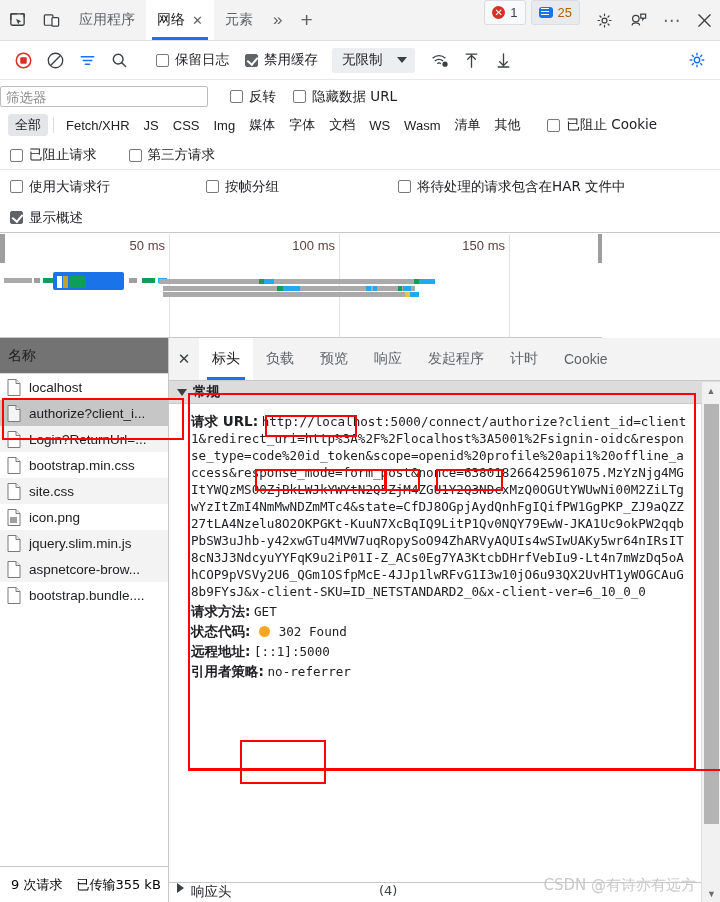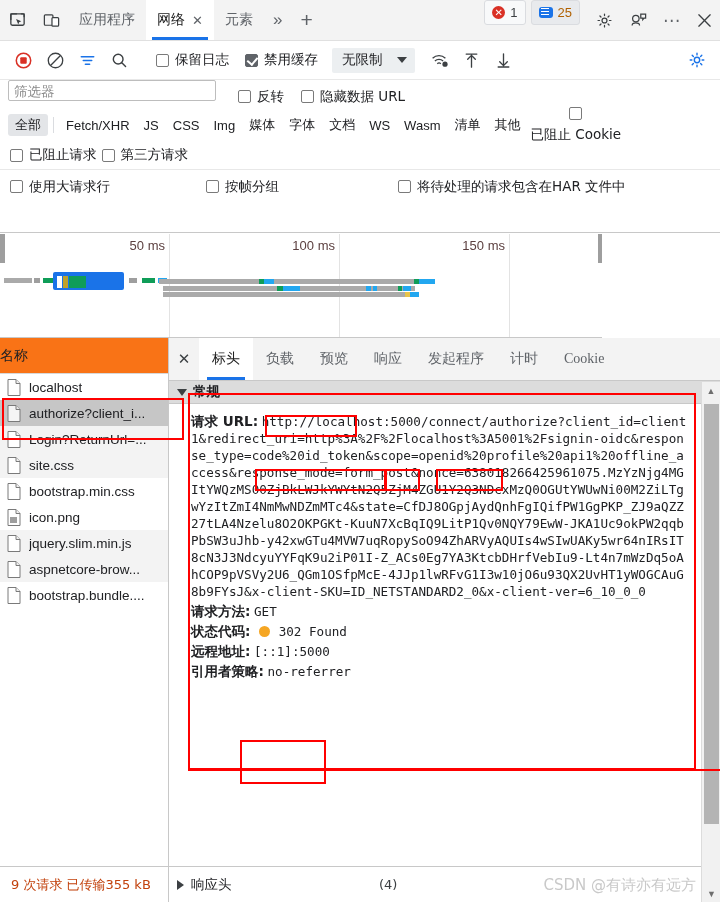--- a/index.html
+++ b/index.html
@@ -66,21 +66,21 @@
   .throttle {
     display:flex; align-items:center; gap:14px; height:25px; padding:0 8px 0 10px;
     background:#eceff1; border-radius:2px; cursor:pointer; font-size:13.5px; color:#202124;
     margin-left:12px;
   }
   .caret-dn { width:0;height:0;border-left:5px solid transparent;border-right:5px solid transparent;border-top:6px solid #3c4043; }
 
   
   #filterbar {
     position:absolute; left:0; top:80px; width:720px; height:33px;
-    display:flex; padding:0 8px; background:#fff;
+    display:flex; align-items:center; padding:0 0; background:#fff;
   }
   #filterinput {
     width:208px; height:21px; border:1px solid #bdbdbd; border-radius:2px;
     padding:0 5px; font-size:13.5px; color:#202124; outline:none;
     font-family:"DejaVu Sans","Liberation Sans",sans-serif;
   }
   #filterinput::placeholder{ color:#8a8a8a; }
   .fb-cbs { display:flex; align-items:center; gap:17px; margin-left:22px; }
 
   #typebar {
@@ -88,21 +88,21 @@
     display:flex; align-items:center; padding:0 8px; background:#fff;
   }
   .type-chip {
     padding:2px 7px; border-radius:3px; font-size:13px; color:#202124; cursor:pointer; white-space:nowrap;
   }
   .type-chip.active { background:#e3e5e8; }
   .type-div { width:1px; height:16px; background:#dadce0; margin:0 5px; }
 
   #morerow1 {
     position:absolute; left:0; top:141px; width:720px; height:29px;
-    display:flex; align-items:center; gap:5px; padding:0 10px; background:#fff;
+    display:flex; align-items:center; gap:32px; padding:0 10px; background:#fff;
     border-bottom:1px solid #e8e8e8;
   }
   #morerow2 {
     position:absolute; left:0; top:171px; width:720px; height:62px; background:#fff;
     border-bottom:1px solid #c8c8c8;
   }
   .mr-line { display:flex; align-items:center; height:31px; padding:0 10px; }
   .mr-c1 { width:196px; }
   .mr-c2 { width:192px; }
 
@@ -124,53 +124,52 @@
   .ov-redline { position:absolute; top:30px; width:2px; height:74px; background:#d93025; }
   .ov-blueline{ position:absolute; top:30px; width:2px; height:74px; background:#4050d0; }
 
   
   #reqlist {
     position:absolute; left:0; top:338px; width:169px; height:528px;
     background:#fff; border-right:1px solid #c8c8c8; overflow:hidden;
   }
   #reqhead {
     height:36px; border-bottom:1px solid #d8d8d8; display:flex; align-items:center;
-    padding-left:0; font-size:14px; color:#202124; background:#f97316;
+    padding-left:8px; font-size:14px; color:#202124; background:#737373;
   }
   .req-row {
     height:26px; display:flex; align-items:center; padding-left:7px; gap:8px;
     font-size:13.5px; color:#202124; cursor:pointer; white-space:nowrap; overflow:hidden;
   }
   .req-row.alt { background:#f3f3f3; }
   .req-row.sel { background:#c6c6c6; }
   .filei { width:14px; height:17px; flex:0 0 auto; }
   .req-name { overflow:hidden; text-overflow:ellipsis; }
 
   #statusbar {
     position:absolute; left:0; top:866px; width:169px; height:36px;
     border-top:1px solid #c8c8c8; border-right:1px solid #c8c8c8;
-    background:#fff; display:flex; align-items:center; gap:4px; padding-left:11px;
-    font-size:13px; color:#c2410c; overflow:hidden; white-space:nowrap;
+    background:#fff; display:flex; align-items:center; gap:14px; padding-left:11px;
+    font-size:13px; color:#000000; overflow:hidden; white-space:nowrap;
   }
 
   
   #detail {
     position:absolute; left:169px; top:338px; width:551px; height:564px;
     background:#fff; overflow:hidden;
   }
   #dtabs {
     height:43px; background:#f3f3f3; border-bottom:1px solid #c8c8c8;
     display:flex; align-items:stretch;
   }
   .dt-close { width:30px; display:flex; align-items:center; justify-content:center; cursor:pointer;
               font-size:15px; color:#3c4043; }
   .dt-tab {
     display:flex; align-items:center; padding:0 13px; font-size:14px; color:#5f6368; cursor:pointer;
     position:relative;
-    font-family:Liberation Serif, serif;
   }
   .dt-tab.active { background:#fff; color:#1a1a1a; }
   .dt-tab.active::after{ content:""; position:absolute; left:8px; right:8px; bottom:0; height:3px; background:#1a73e8;}
 
   #sechead {
     height:23px; background:#dcdcdc; border-bottom:1px solid #c8c8c8;
     display:flex; align-items:center; gap:6px; padding-left:8px;
     font-size:13.5px; font-weight:bold; color:#202124;
   }
   .tri-dn { width:0;height:0;border-left:5px solid transparent;border-right:5px solid transparent;border-top:7px solid #3c4043;}
@@ -181,22 +180,22 @@
   .kv .k { font-weight:bold; font-size:13.5px; color:#202124; }
   .kv .v {
     font-family:"DejaVu Sans Mono","Liberation Mono",monospace; font-size:12.6px; color:#202124;
     word-break:break-all;
   }
   #urlval { display:inline; }
   .statusdot { display:inline-block; width:11px; height:11px; border-radius:50%; background:#f5a623;
                vertical-align:-1px; margin:0 5px; }
 
   #resphead {
-    position:absolute; left:0; bottom:0; width:551px; height:36px;
-    border-top:1px solid #c8c8c8; background:#fff; display:flex; align-items:center;
+    position:absolute; left:0; bottom:0; width:551px; height:20px;
+    border-top:1px solid #c8c8c8; background:#fff; display:flex; 
     padding-left:8px; gap:7px; font-size:13.5px; color:#202124;
   }
   #respcount { position:absolute; left:210px; color:#3c4043; font-size:13px; }
 
   
   #dscroll { position:absolute; right:0; top:382px; width:19px; height:520px; background:#f1f1f1;
              border-left:1px solid #dcdcdc;}
   .sb-arrow { height:17px; display:flex; align-items:center; justify-content:center; color:#6e6e6e; font-size:9px;}
   #dthumb { position:absolute; left:2px; top:22px; width:15px; height:420px; background:#b4b4b4; }
 
@@ -358,21 +357,21 @@
   <span class="type-chip">JS</span>
   <span class="type-chip">CSS</span>
   <span class="type-chip">Img</span>
   <span class="type-chip cjk">媒体</span>
   <span class="type-chip cjk">字体</span>
   <span class="type-chip cjk">文档</span>
   <span class="type-chip">WS</span>
   <span class="type-chip">Wasm</span>
   <span class="type-chip cjk">清单</span>
   <span class="type-chip cjk">其他</span>
-  <label class="cb-label cjk" style="margin-left:3px;flex-direction:column;">
+  <label class="cb-label cjk" style="margin-left:20px;">
     <span class="cb"></span>
     <span>已阻止 Cookie</span>
   </label>
 </div>
 
 <div id="morerow1">
   <label class="cb-label cjk">
     <span class="cb"></span>
     <span>已阻止请求</span>
   </label>
@@ -391,20 +390,24 @@
     <label class="cb-label cjk mr-c2">
       <span class="cb"></span>
       <span>按帧分组</span>
     </label>
     <label class="cb-label cjk">
       <span class="cb"></span>
       <span>将待处理的请求包含在HAR 文件中</span>
     </label>
   </div>
   <div class="mr-line">
+    <label class="cb-label cjk mr-c1">
+      <span class="cb on"></span>
+      <span>显示概述</span>
+    </label>
   </div>
 </div>
 
 <div id="overview">
   <div class="ov-tick" style="left:169px;"></div>
   <div class="ov-tick" style="left:339px;"></div>
   <div class="ov-tick" style="left:509px;"></div>
   <div class="ov-tick" style="left:690px;"></div>
 
   <div class="ov-lab" style="left:169px;">50 ms</div>
@@ -479,38 +482,38 @@
   <div class="req-row alt">
     <span class="filei">
       <svg width="14" height="17" viewBox="0 0 14 17">
           <path d="M1 .5h8l4 4v12H1z" fill="#fff" stroke="#7a7a7a"></path>
           <path d="M9 .5v4h4" fill="#f0f0f0" stroke="#7a7a7a"></path>
         </svg>
     </span>
     <span class="req-name">Login?ReturnUrl=...</span>
   </div>
 
+  <div class="req-row">
+    <span class="filei">
+      <svg width="14" height="17" viewBox="0 0 14 17">
+          <path d="M1 .5h8l4 4v12H1z" fill="#fff" stroke="#7a7a7a"></path>
+          <path d="M9 .5v4h4" fill="#f0f0f0" stroke="#7a7a7a"></path>
+        </svg>
+    </span>
+    <span class="req-name">bootstrap.min.css</span>
+  </div>
+
   <div class="req-row alt">
     <span class="filei">
       <svg width="14" height="17" viewBox="0 0 14 17">
           <path d="M1 .5h8l4 4v12H1z" fill="#fff" stroke="#7a7a7a"></path>
           <path d="M9 .5v4h4" fill="#f0f0f0" stroke="#7a7a7a"></path>
         </svg>
     </span>
     <span class="req-name">site.css</span>
-  </div>
-
-  <div class="req-row">
-    <span class="filei">
-      <svg width="14" height="17" viewBox="0 0 14 17">
-          <path d="M1 .5h8l4 4v12H1z" fill="#fff" stroke="#7a7a7a"></path>
-          <path d="M9 .5v4h4" fill="#f0f0f0" stroke="#7a7a7a"></path>
-        </svg>
-    </span>
-    <span class="req-name">bootstrap.min.css</span>
   </div>
 
   <div class="req-row">
     <span class="filei">
       <svg width="14" height="17" viewBox="0 0 14 17">
           <path d="M1 .5h8l4 4v12H1z" fill="#fff" stroke="#7a7a7a"></path>
           <path d="M9 .5v4h4" fill="#f0f0f0" stroke="#7a7a7a"></path>
           <rect x="3" y="8" width="7" height="6" fill="#9e9e9e"></rect>
         </svg>
     </span>

